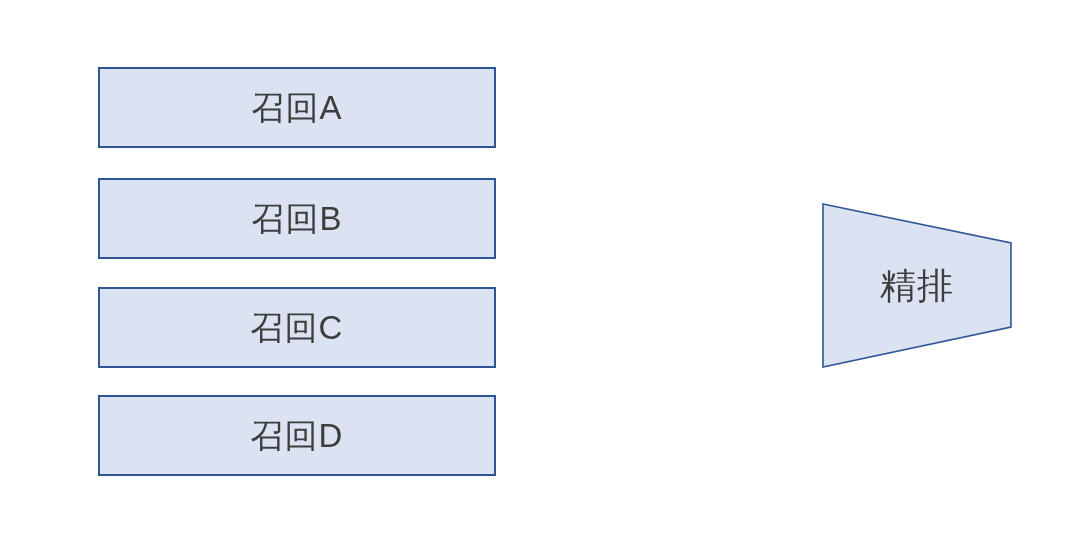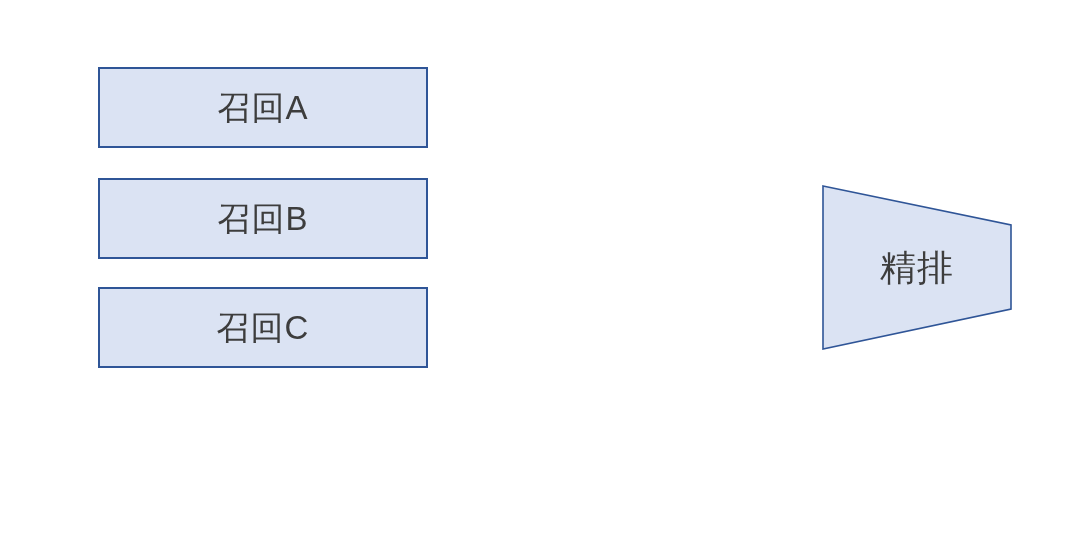--- a/index.html
+++ b/index.html
@@ -11,21 +11,21 @@
     position: relative;
     width: 1080px;
     height: 537px;
     background: var(--canvas-background, #ffffff);
     font-family: "Liberation Sans", "DejaVu Sans", sans-serif;
     overflow: hidden;
   }
   .recall-box {
     position: absolute;
     left: 98px;
-    width: 330px;
+    width: 398px;
     height: 81px;
     background: var(--shape-fill, #dbe3f3);
     border: 2px solid var(--shape-border, #2f5597);
     box-sizing: border-box;
     display: flex;
     align-items: center;
     justify-content: center;
   }
   .recall-box.pos-0 { top: 67px; }
   .recall-box.pos-1 { top: 178px; }
@@ -42,21 +42,21 @@
     position: absolute;
   }
   .funnel.coarse {
     left: 523px;
     top: 133px;
     width: 242px;
     height: 309px;
   }
   .funnel.fine {
     left: 822px;
-    top: 185px;
+    top: 203px;
     width: 190px;
     height: 165px;
   }
   .funnel svg {
     position: absolute;
     left: 0;
     top: 0;
     display: block;
     overflow: visible;
   }
@@ -89,20 +89,23 @@
 
   <div class="recall-box pos-0">
     <span class="box-label">召回A</span>
   </div>
   <div class="recall-box pos-2">
     <span class="box-label">召回C</span>
   </div>
   <div class="recall-box pos-1">
     <span class="box-label">召回B</span>
   </div>
+  <div class="recall-box pos-3">
+    <span class="box-label">召回D</span>
+  </div>
 
 
   <div class="funnel fine">
     <svg width="190" height="165" viewBox="0 0 190 165" aria-hidden="true">
       <polygon points="1,1 189,40 189,124 1,164"></polygon>
     </svg>
     <div class="funnel-label">精排</div>
   </div>
 
 </div>

